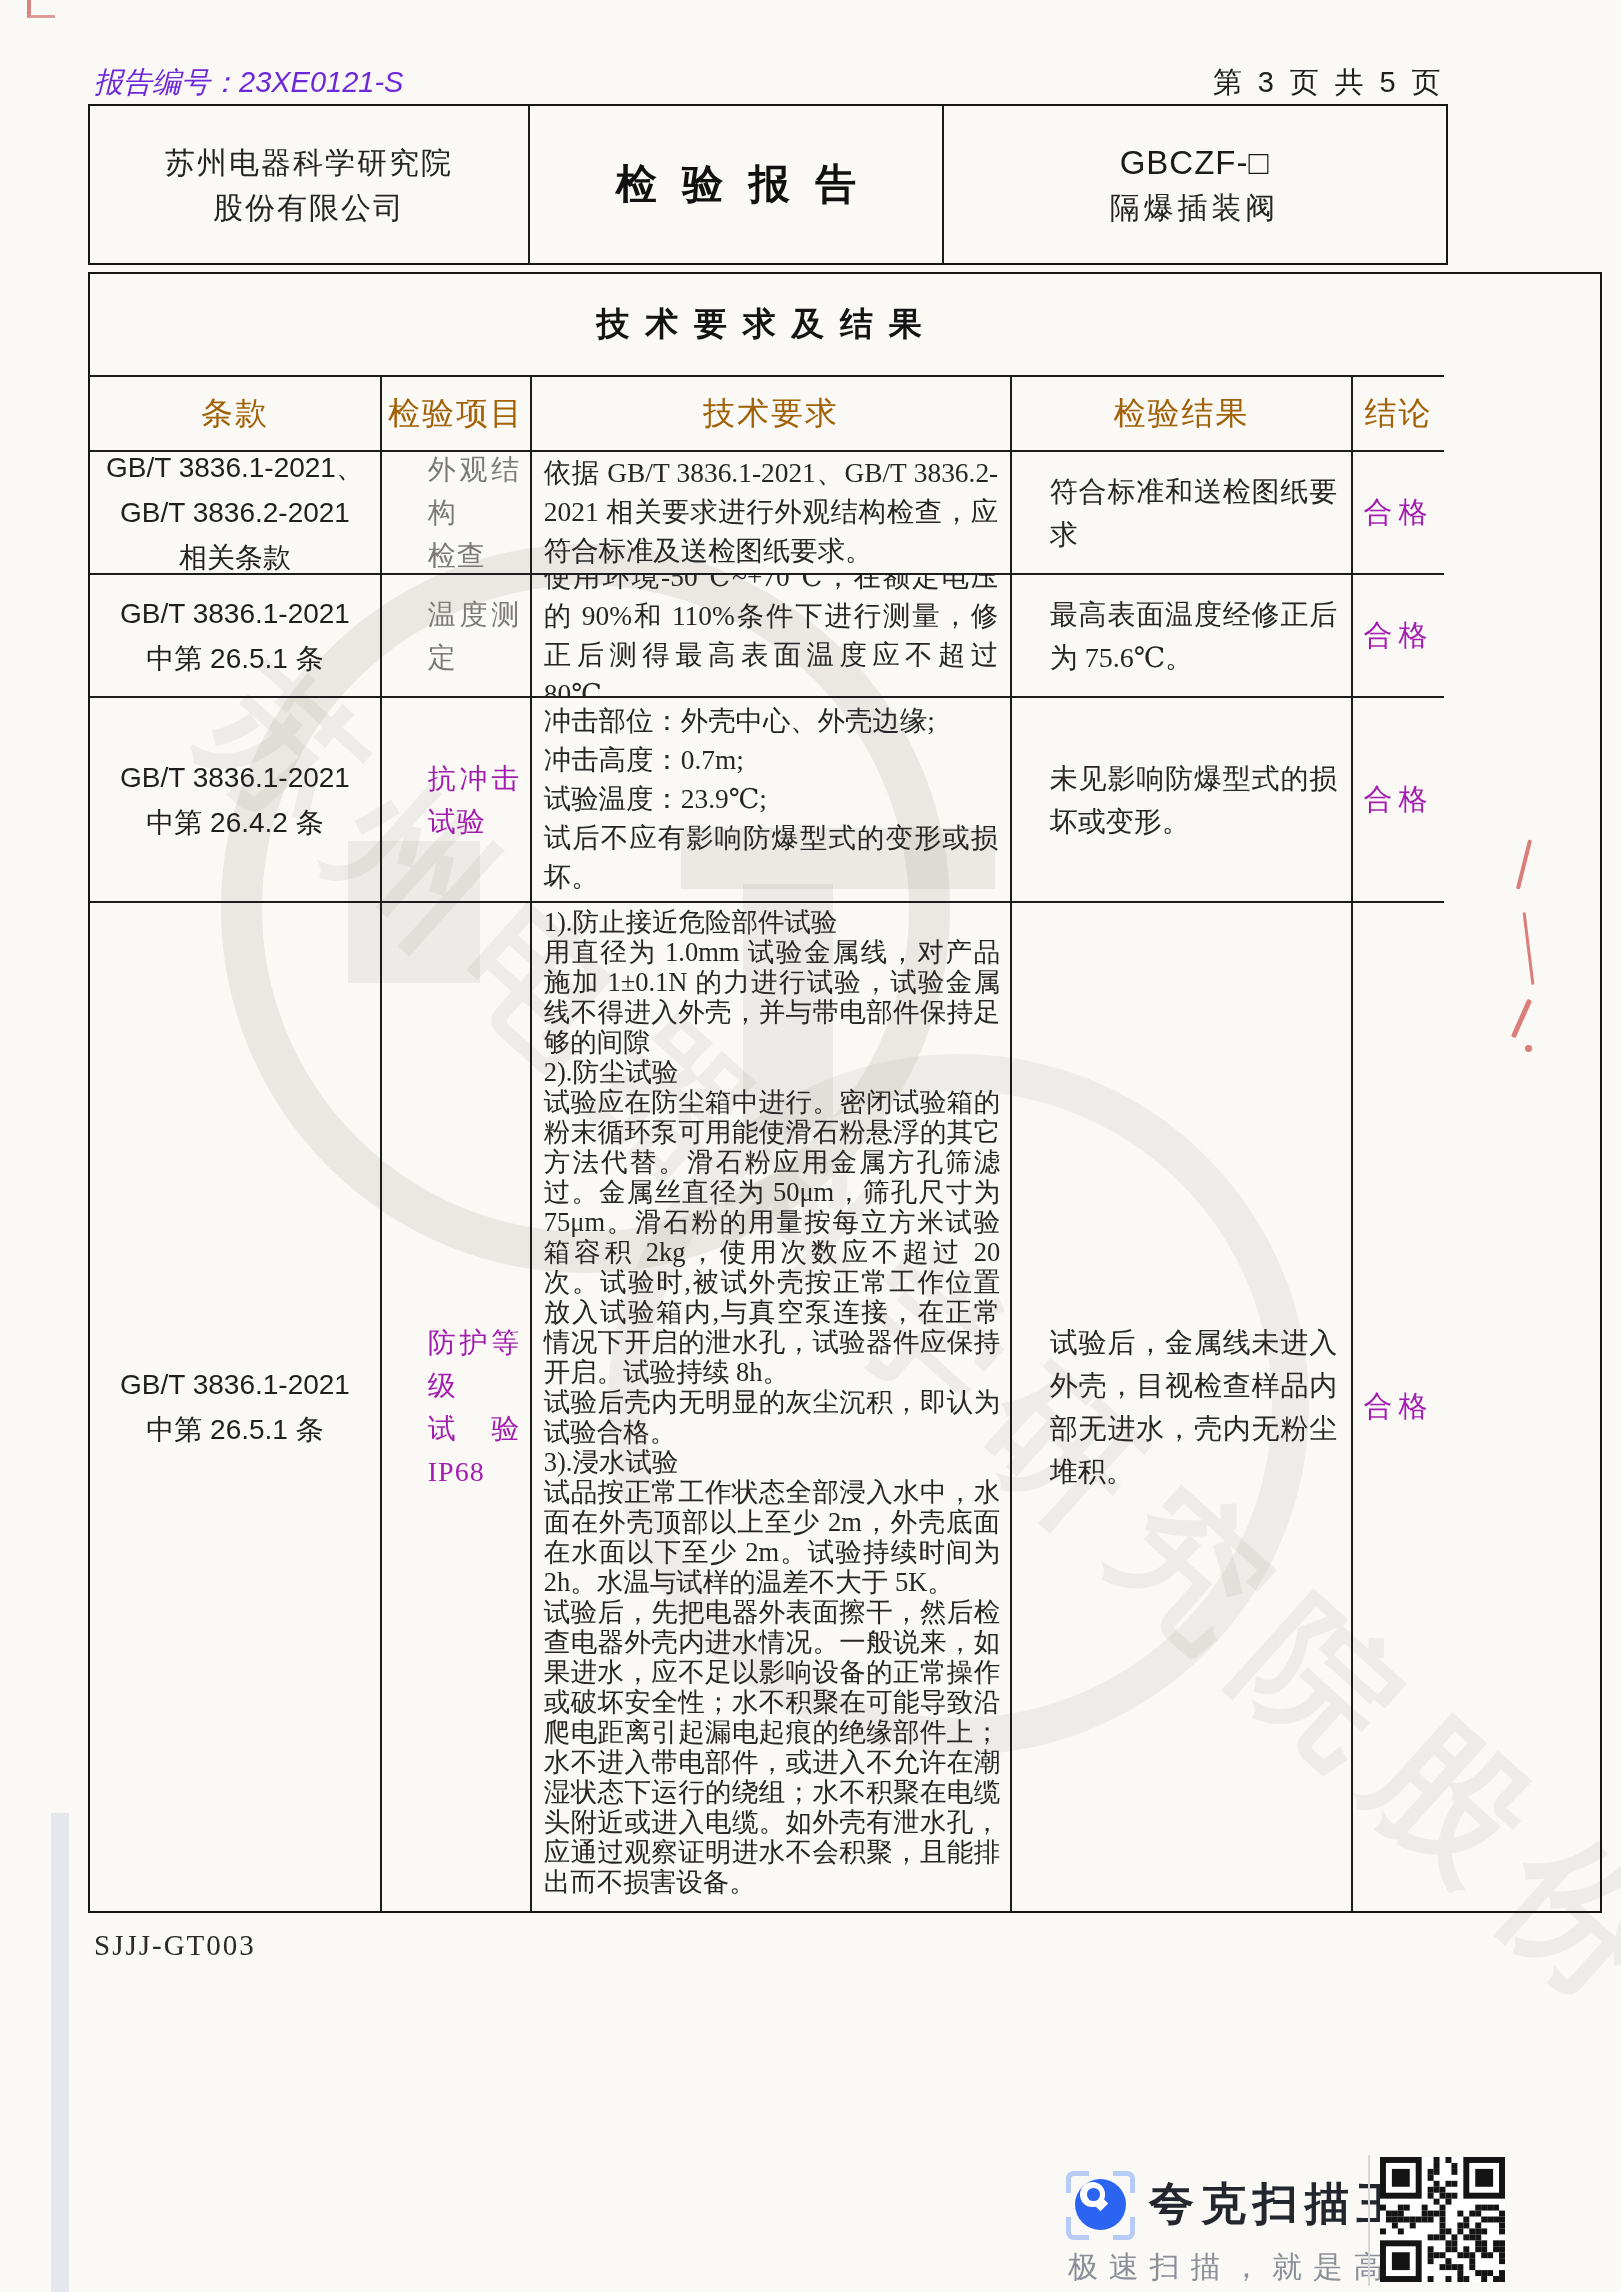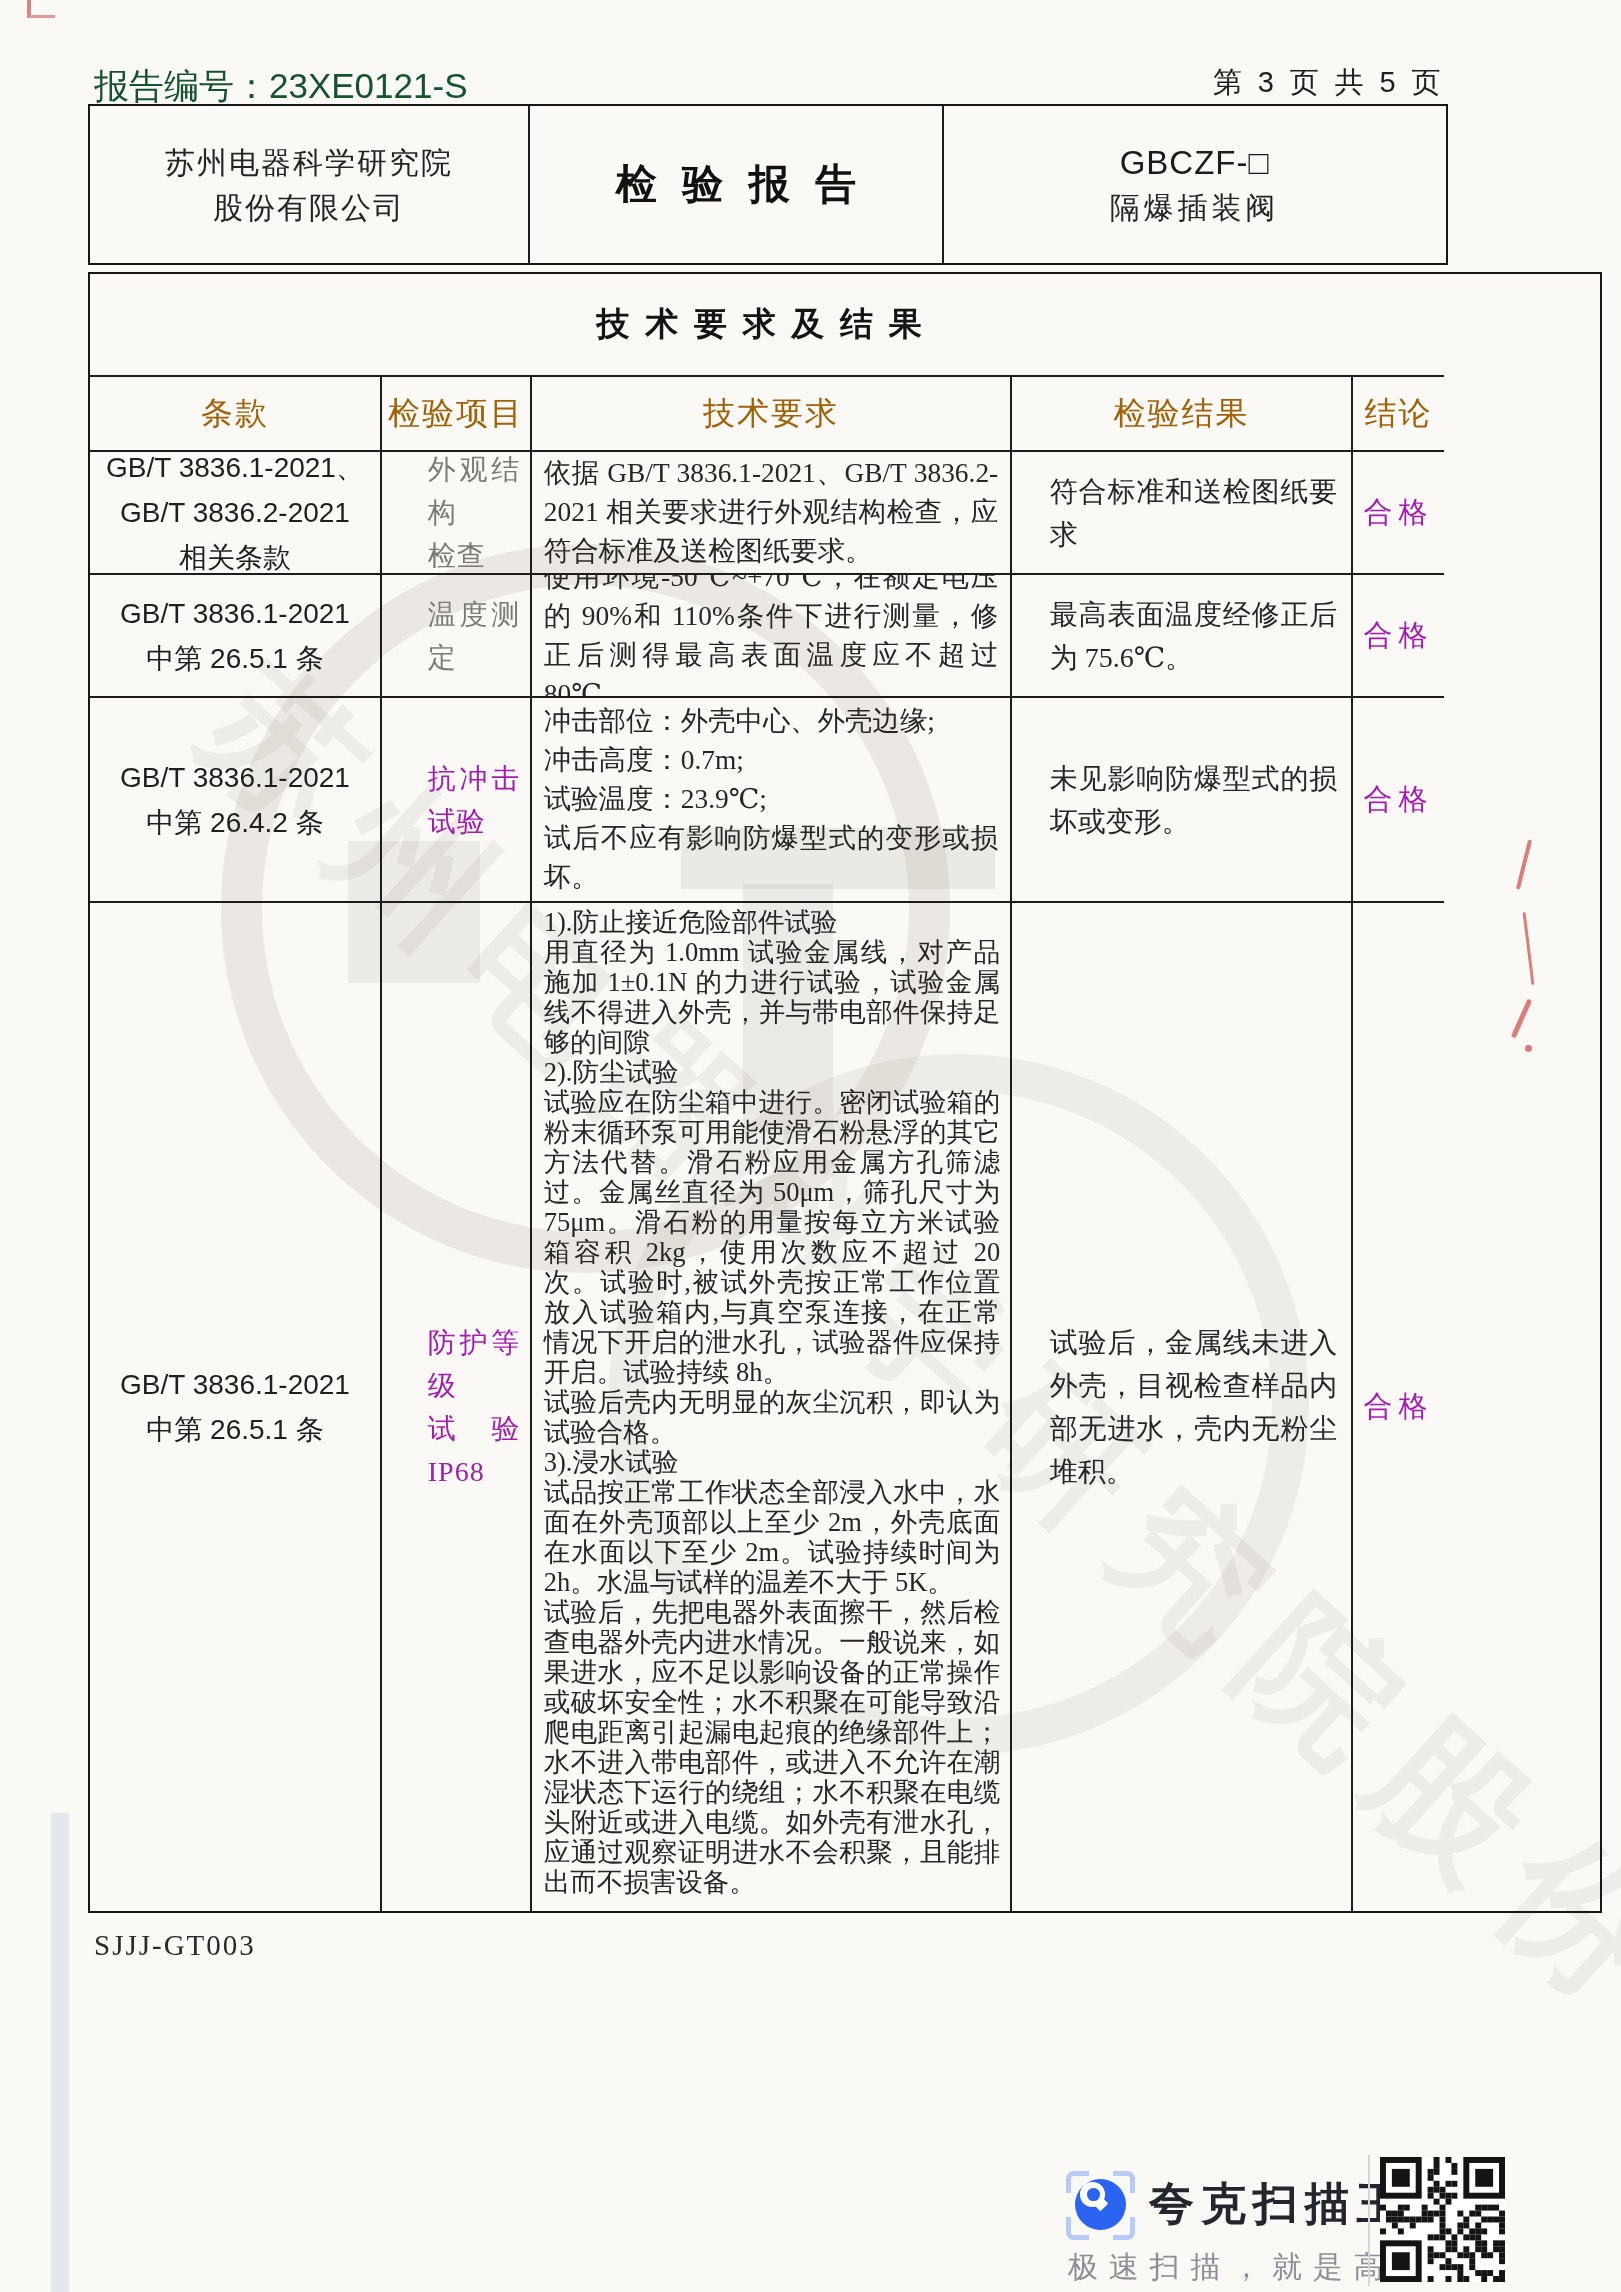--- a/index.html
+++ b/index.html
@@ -1,20 +1,20 @@
 <!DOCTYPE html>
 <html><head>
 <meta charset="utf-8">
 <style>
   html,body{margin:0;padding:0;background:#dcdcdc;}
   .page{position:relative;width:1621px;height:2293px;background:#faf9f6;overflow:hidden;
         font-family:"Liberation Serif","DejaVu Serif",serif;color:#222;}
   
-  .report-no{position:absolute;left:94px;top:63px;font-size:35px;color:#14532d;
-             font-family:"Liberation Sans",sans-serif;}
+  .report-no{position:absolute;left:94px;top:63px;font-size:29px;color:#6d28d9;
+             font-family:"Liberation Sans",sans-serif;font-style:italic;}
   .page-no{position:absolute;left:1213px;top:63px;font-size:29px;color:#1e1e1e;
            font-family:"Liberation Sans",sans-serif;letter-spacing:3.9px;}
   
   .tbl{position:absolute;display:grid;border:2.9px solid #161616;box-sizing:border-box;background:transparent;z-index:2;}
   .cell{border-right:2px solid #1c1c1c;border-bottom:2px solid #1c1c1c;box-sizing:border-box;
         display:flex;align-items:center;justify-content:center;overflow:hidden;}
   .cell.last-col{border-right:none;}
   .cell.last-row{border-bottom:none;}
   .pre{white-space:pre-line;}
   

